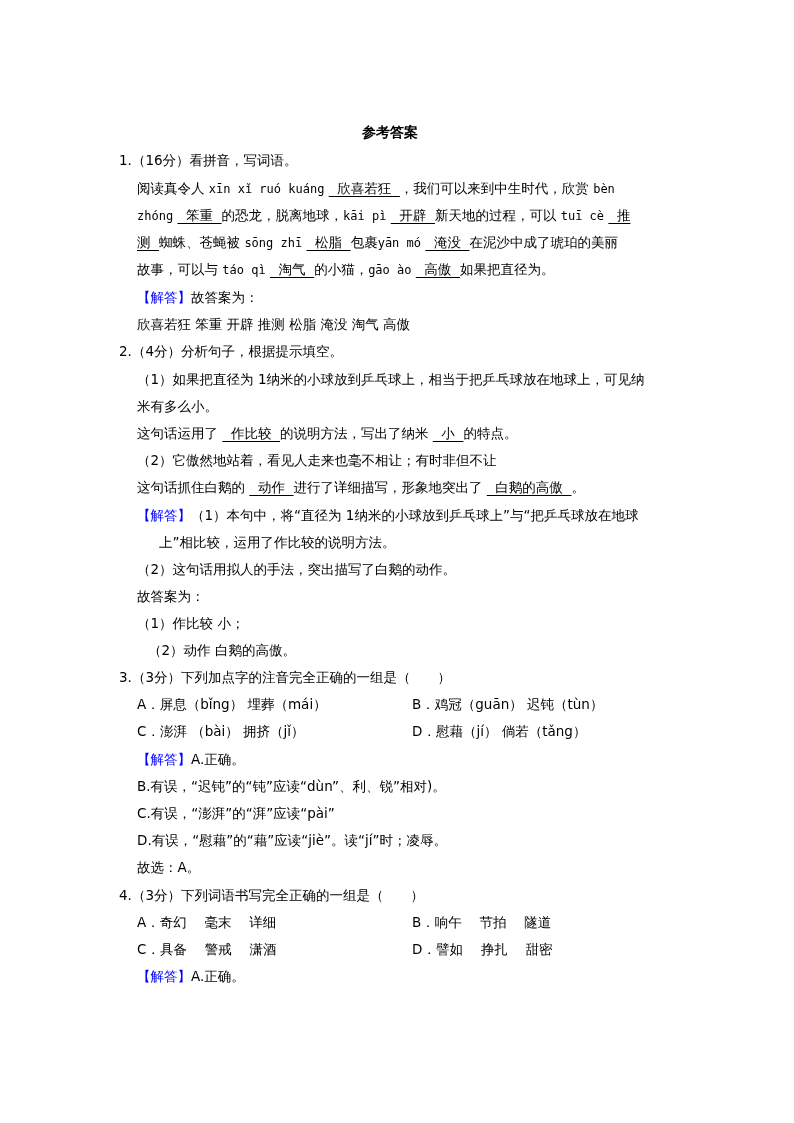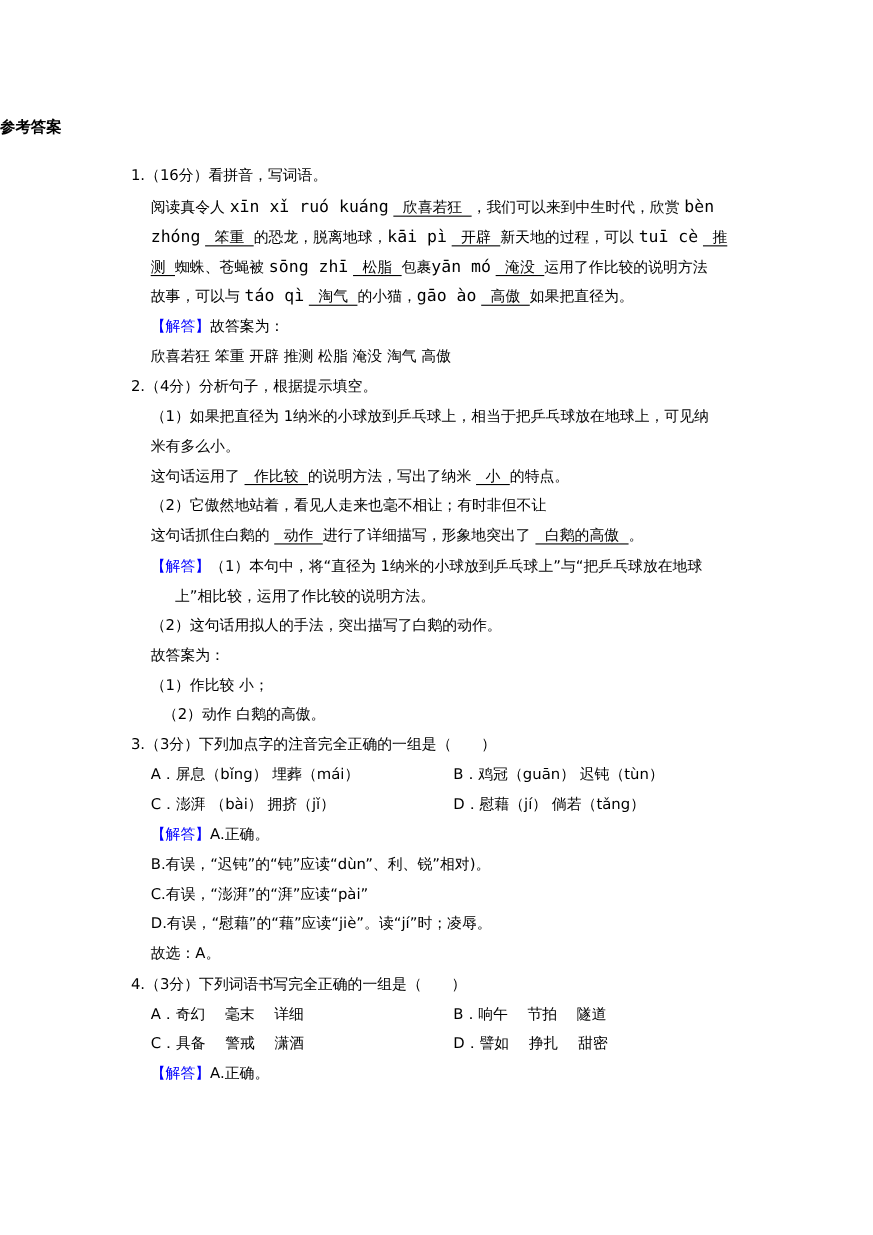--- a/index.html
+++ b/index.html
@@ -2,48 +2,48 @@
 <html><head>
   <meta charset="utf-8">
   <style>
     html, body { margin: 0; padding: 0; background: #ffffff; }
     body { width: 794px; height: 1123px; position: relative; overflow: hidden;
            font-family: "DejaVu Sans", sans-serif; color: #000; font-size: 13.5px; }
     .page { position: absolute; left: 0; top: 0; width: 794px; height: 1123px; }
     .line { position: absolute; white-space: nowrap; line-height: 20px; height: 20px; }
     .title { font-weight: bold; font-size: 14px; }
     .u { text-decoration: underline; text-underline-offset: 3px; white-space: pre; }
-    .py { font-family: "DejaVu Sans Mono", monospace; font-size: 15px; }
+    .py { font-family: "DejaVu Sans Mono", monospace; font-size: 12px; }
     .tag { color: #0000ff; }
   </style>
 </head>
 <body>
 
 <div class="page">
 
-  <div class="line title" style="left:0;width:780px;top:106px;">参考答案</div>
+  <div class="line title" style="left:0;width:780px;text-align:center;top:122px;">参考答案</div>
 
   <div class="line" style="left:119px;top:150px;">1.（16分）看拼音，写词语。</div>
 
   <div class="line" style="left:137px;top:178px;">
     <span>阅读真令人 </span><span class="py">xīn  xǐ  ruó  kuáng</span>
     <span class="u">  欣喜若狂  </span><span>，我们可以来到中生时代，欣赏 </span><span class="py">bèn</span>
   </div>
 
   <div class="line" style="left:137px;top:205px;">
     <span class="py">zhóng</span>
     <span class="u">  笨重  </span><span>的恐龙，脱离地球，</span><span class="py">kāi pì</span>
     <span class="u">  开辟  </span><span>新天地的过程，可以 </span><span class="py">tuī cè</span>
     <span class="u">  推</span>
   </div>
 
   <div class="line" style="left:137px;top:232px;">
     <span class="u">测  </span><span>蜘蛛、苍蝇被 </span><span class="py">sōng zhī</span>
     <span class="u">  松脂  </span><span>包裹</span><span class="py">yān mó</span>
-    <span class="u">  淹没  </span><span>运用了作比较的说明方法</span>
+    <span class="u">  淹没  </span><span>在泥沙中成了琥珀的美丽</span>
   </div>
 
   <div class="line" style="left:137px;top:259px;">
     <span>故事，可以与 </span><span class="py">táo qì</span>
     <span class="u">  淘气  </span><span>的小猫，</span><span class="py">gāo ào</span>
     <span class="u">  高傲  </span><span>如果把直径为。</span>
   </div>
 
   <div class="line" style="left:137px;top:287px;">
     <span class="tag">【解答】</span><span>故答案为：</span>

